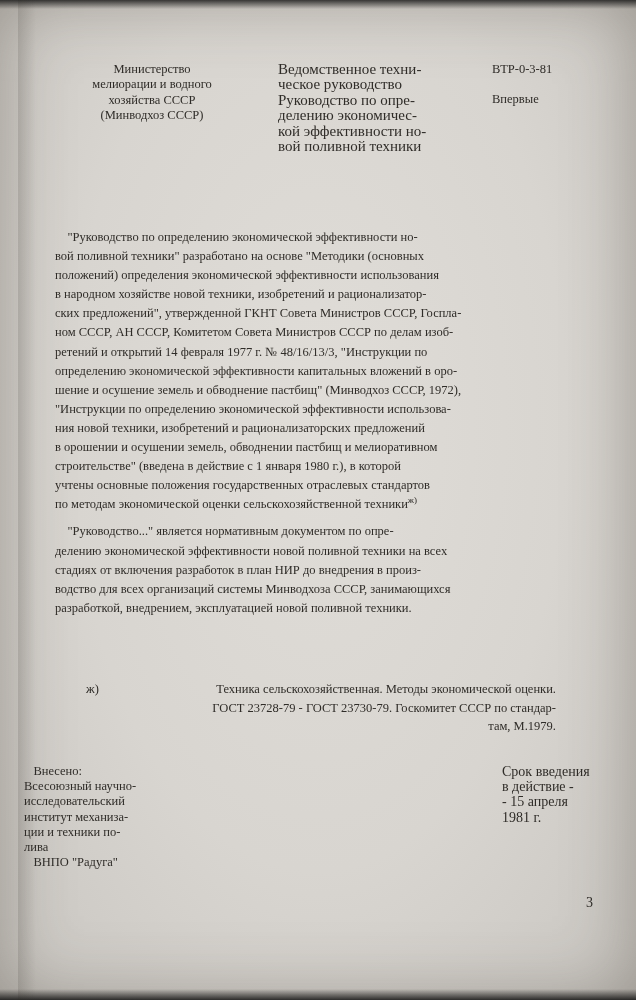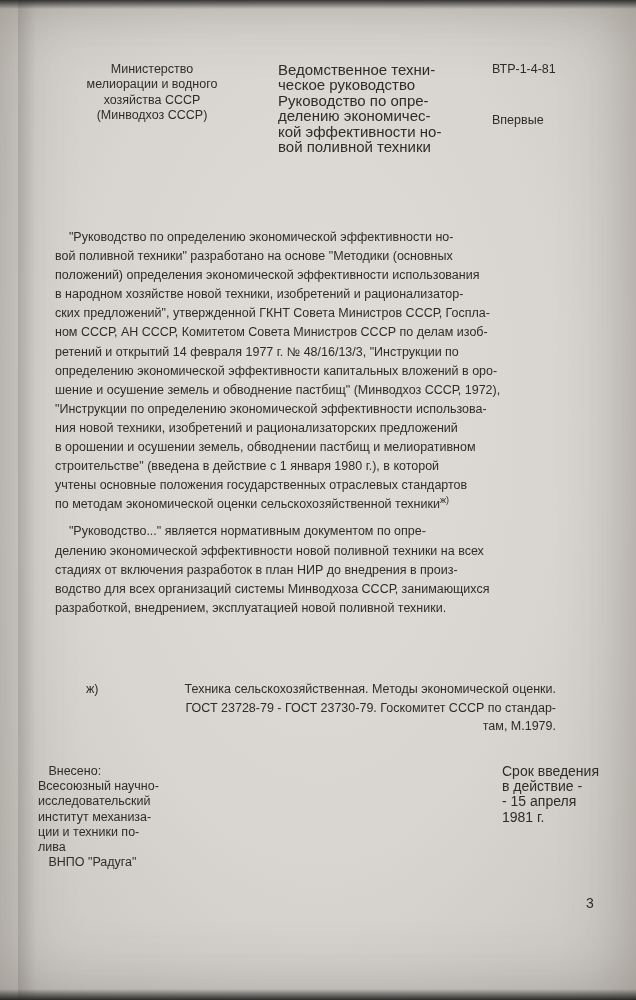--- a/index.html
+++ b/index.html
@@ -3,44 +3,44 @@
 <meta charset="utf-8">
 <style>
   html,body{margin:0;padding:0;background:#888;}
   .page{
     position:relative;
     width:636px;height:1000px;
     margin:0 auto;
     background:
       radial-gradient(ellipse at 50% 42%, #e0ddd8 0%, #d8d5d0 55%, #c8c5c0 100%);
     box-shadow: inset 0 0 70px rgba(70,62,52,0.38);
-    font-family:Liberation Sans, sans-serif;
+    font-family:Liberation Serif, serif;
     color:#2f2c28;
     overflow:hidden;
   }
   .scan-edge{position:absolute;left:0;right:0;pointer-events:none;}
   .scan-edge.top{top:0;height:9px;background:linear-gradient(to bottom, rgba(10,10,10,0.75), rgba(10,10,10,0));}
   .scan-edge.bottom{bottom:0;height:11px;background:linear-gradient(to top, rgba(10,10,10,0.8), rgba(10,10,10,0));}
   .scan-edge.left{top:0;bottom:0;left:18px;right:auto;width:18px;background:linear-gradient(to right, rgba(40,36,30,0.14), rgba(40,36,30,0));}
   .txt{white-space:pre-wrap;}
   
   .hdr-ministry{position:absolute;left:52px;top:62px;width:200px;font-size:12.5px;line-height:15.4px;text-align:center;}
   .hdr-doctype{position:absolute;left:278px;top:62px;width:180px;font-size:15px;line-height:15.4px;}
   .hdr-codecol{position:absolute;left:492px;top:62px;width:120px;font-size:12.5px;line-height:15.4px;}
-  .hdr-status{margin-top:36px;}
+  .hdr-status{margin-top:15px;}
   
   .doc-body{position:absolute;left:55px;top:228px;width:540px;font-size:12.5px;line-height:19.1px;}
   .para sup{font-size:9px;line-height:0;}
   .para.p2{margin-top:8px;}
   
   .footnote{position:absolute;left:86px;top:680px;width:470px;font-size:12.5px;line-height:18.6px;display:flex;}
   .fn-marker{flex:0 0 auto;margin-right:10px;}
   .fn-text{flex:1 1 auto;text-align:right;}
   
-  .ft-submitted{position:absolute;left:38px;top:764px;width:190px;font-size:12.5px;line-height:15.2px;}
+  .ft-submitted{position:absolute;left:24px;top:764px;width:190px;font-size:12.5px;line-height:15.2px;}
   .ft-approved{position:absolute;left:283px;top:764px;width:200px;font-size:12.5px;line-height:15.2px;}
   .ft-effective{position:absolute;left:502px;top:764px;width:120px;font-size:14px;line-height:15.2px;}
   .page-number{position:absolute;left:586px;top:895px;font-size:14px;}
 </style>
 </head>
 <body>
 
 <div class="page">
 
   <div class="scan-edge top"></div>
@@ -53,21 +53,21 @@
 (Минводхоз СССР)</div>
 
   <div class="hdr-doctype txt">Ведомственное техни-
 ческое руководство
 Руководство по опре-
 делению экономичес-
 кой эффективности но-
 вой поливной техники</div>
 
   <div class="hdr-codecol">
-    <div class="txt">ВТР-1-4-81</div>
+    <div class="txt">ВТР-0-3-81</div>
     <div class="hdr-status txt">Впервые</div>
   </div>
 
   <div class="doc-body">
     <div class="para p1"><span class="txt">    "Руководство по определению экономической эффективности но-
 вой поливной техники" разработано на основе "Методики (основных
 положений) определения экономической эффективности использования
 в народном хозяйстве новой техники, изобретений и рационализатор-
 ских предложений", утвержденной ГКНТ Совета Министров СССР, Госпла-
 ном СССР, АН СССР, Комитетом Совета Министров СССР по делам изоб-

